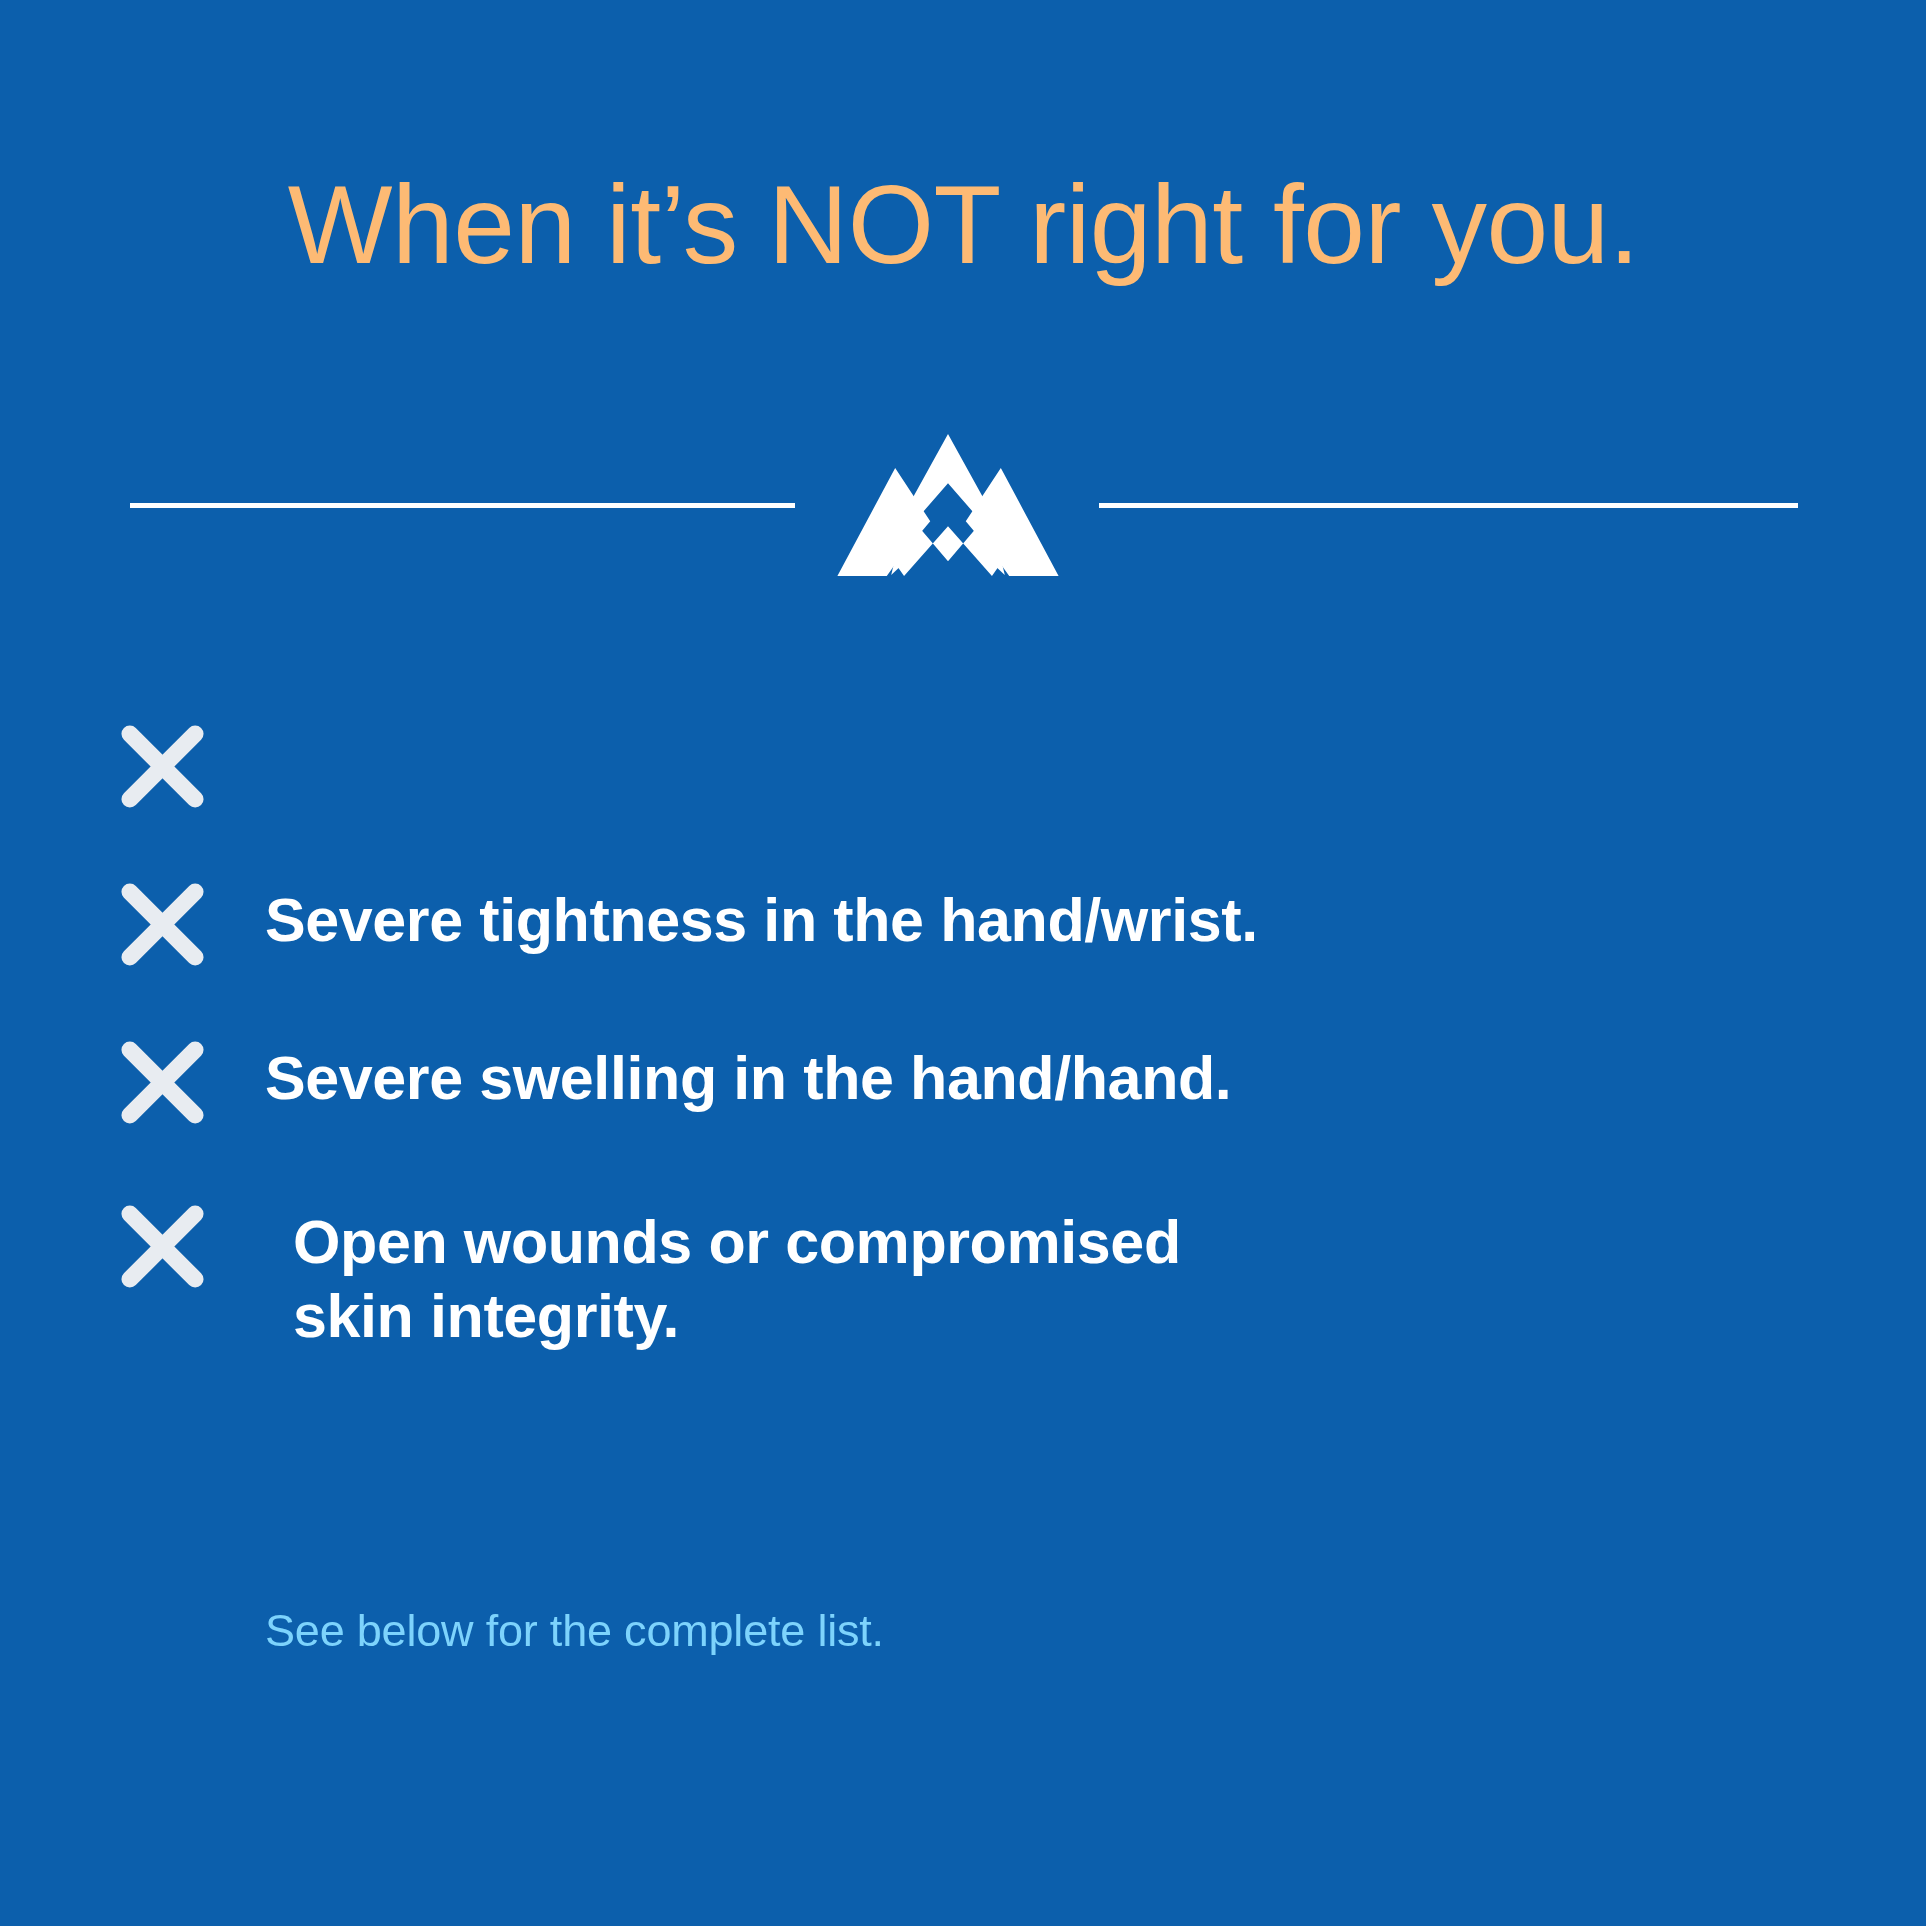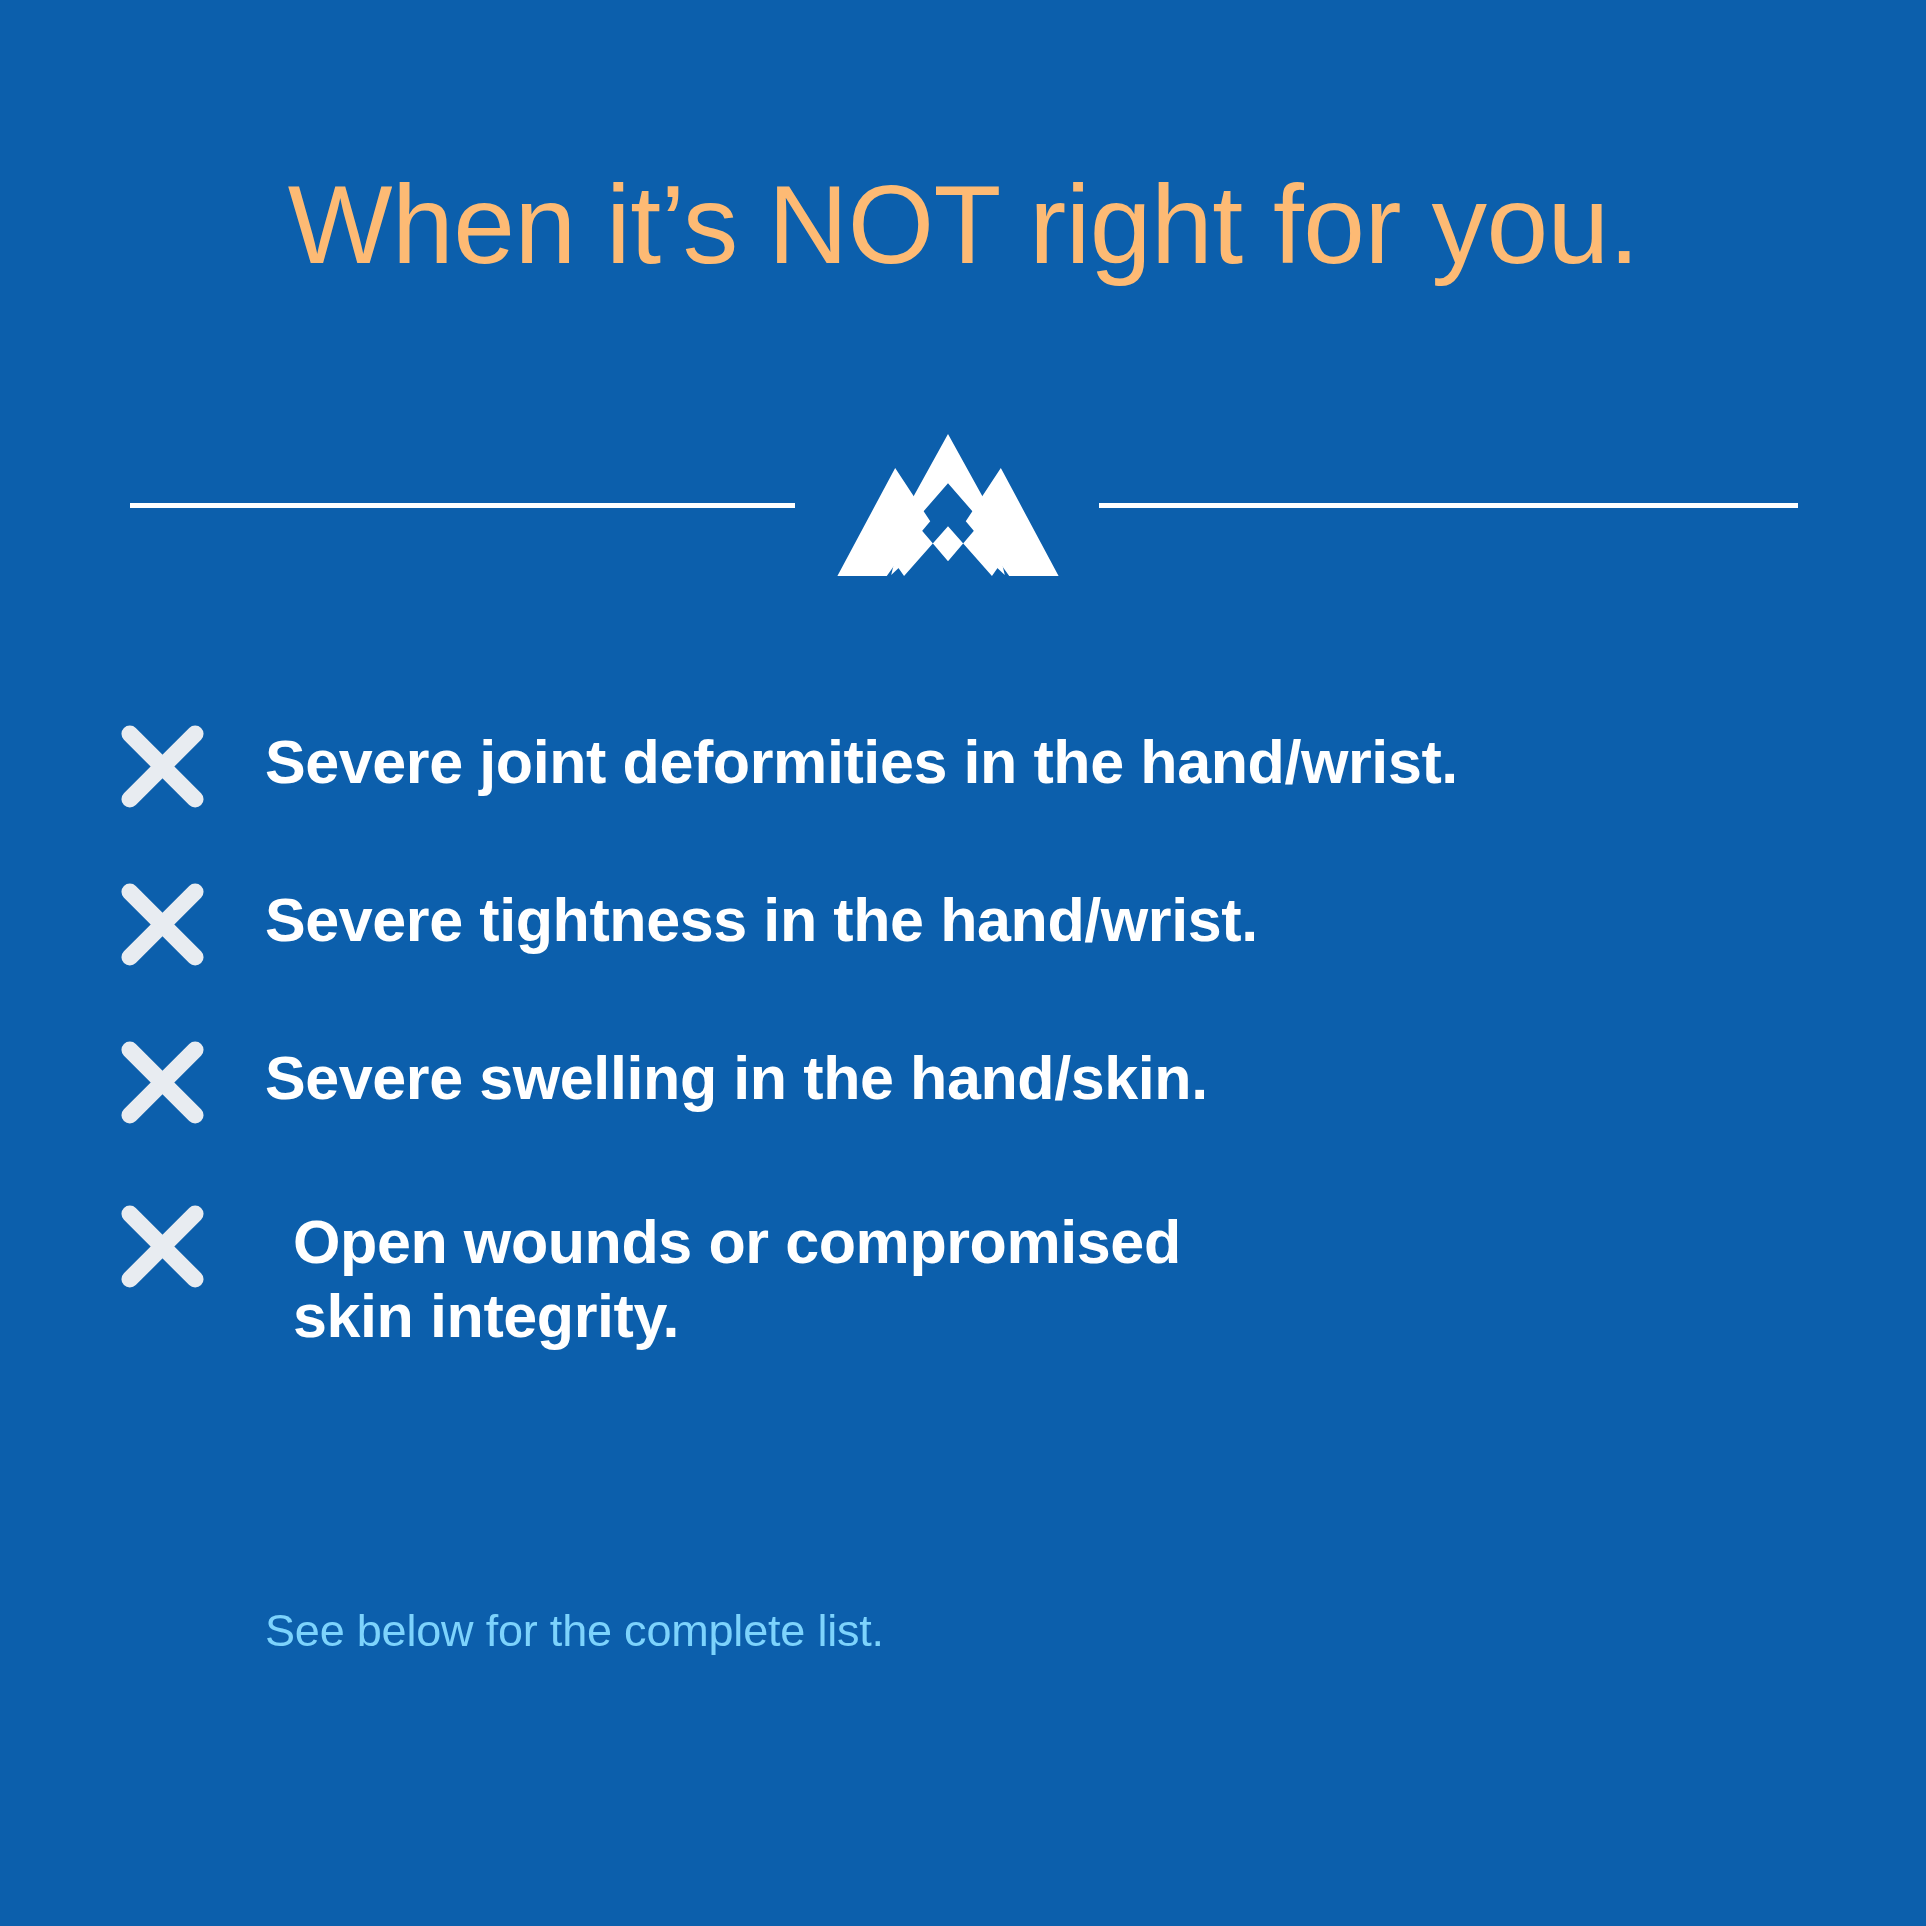--- a/index.html
+++ b/index.html
@@ -145,41 +145,40 @@
 
   <div class="list">
 
     <div class="item i1">
       <span class="x-icon">
         <svg width="91" height="91" viewBox="0 0 92 92">
           <line x1="13" y1="13" x2="79" y2="79" stroke="#e8ecf1" stroke-width="17" stroke-linecap="round"></line>
           <line x1="79" y1="13" x2="13" y2="79" stroke="#e8ecf1" stroke-width="17" stroke-linecap="round"></line>
         </svg>
       </span>
-      <span class="item-text">Severe joint deformities in the hand/wrist.</span>
     </div>
 
     <div class="item i2">
       <span class="x-icon">
         <svg width="91" height="91" viewBox="0 0 92 92">
           <line x1="13" y1="13" x2="79" y2="79" stroke="#e8ecf1" stroke-width="17" stroke-linecap="round"></line>
           <line x1="79" y1="13" x2="13" y2="79" stroke="#e8ecf1" stroke-width="17" stroke-linecap="round"></line>
         </svg>
       </span>
       <span class="item-text">Severe tightness in the hand/wrist.</span>
     </div>
 
     <div class="item i3">
       <span class="x-icon">
         <svg width="91" height="91" viewBox="0 0 92 92">
           <line x1="13" y1="13" x2="79" y2="79" stroke="#e8ecf1" stroke-width="17" stroke-linecap="round"></line>
           <line x1="79" y1="13" x2="13" y2="79" stroke="#e8ecf1" stroke-width="17" stroke-linecap="round"></line>
         </svg>
       </span>
-      <span class="item-text">Severe swelling in the hand/skin.</span>
+      <span class="item-text">Severe swelling in the hand/hand.</span>
     </div>
 
     <div class="item i4">
       <span class="x-icon">
         <svg width="91" height="91" viewBox="0 0 92 92">
           <line x1="13" y1="13" x2="79" y2="79" stroke="#e8ecf1" stroke-width="17" stroke-linecap="round"></line>
           <line x1="79" y1="13" x2="13" y2="79" stroke="#e8ecf1" stroke-width="17" stroke-linecap="round"></line>
         </svg>
       </span>
       <span class="item-text">

